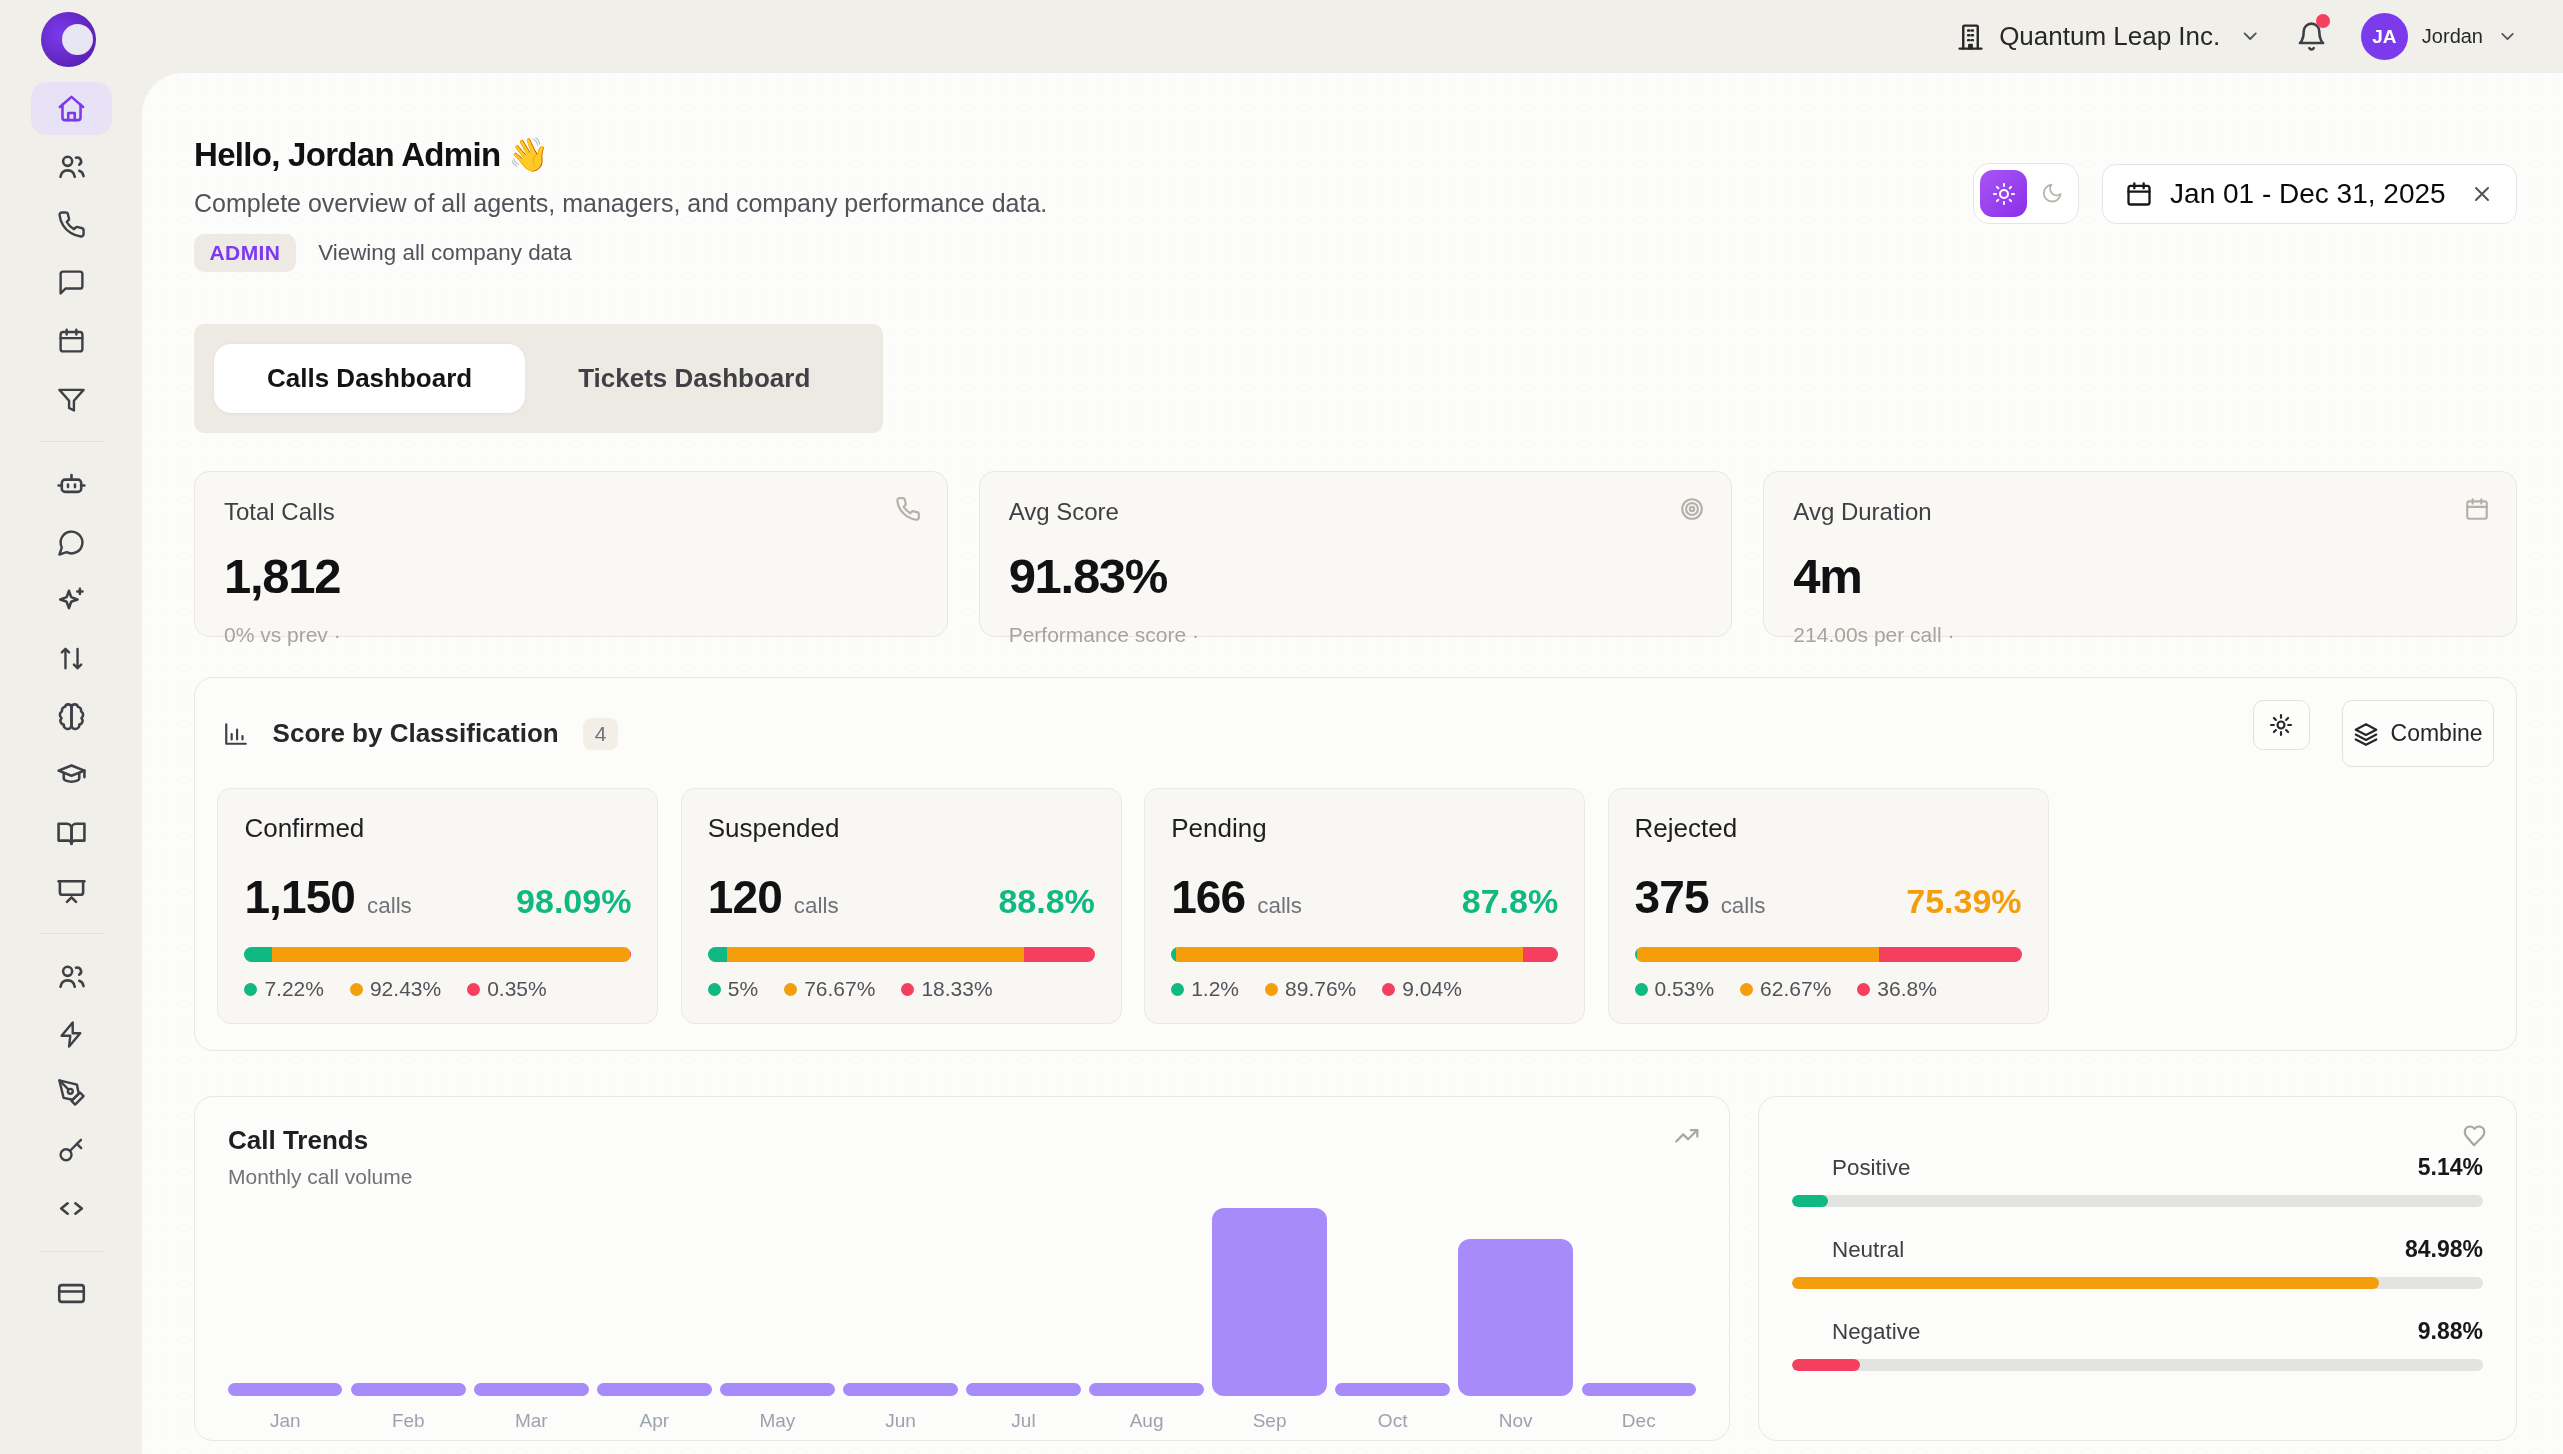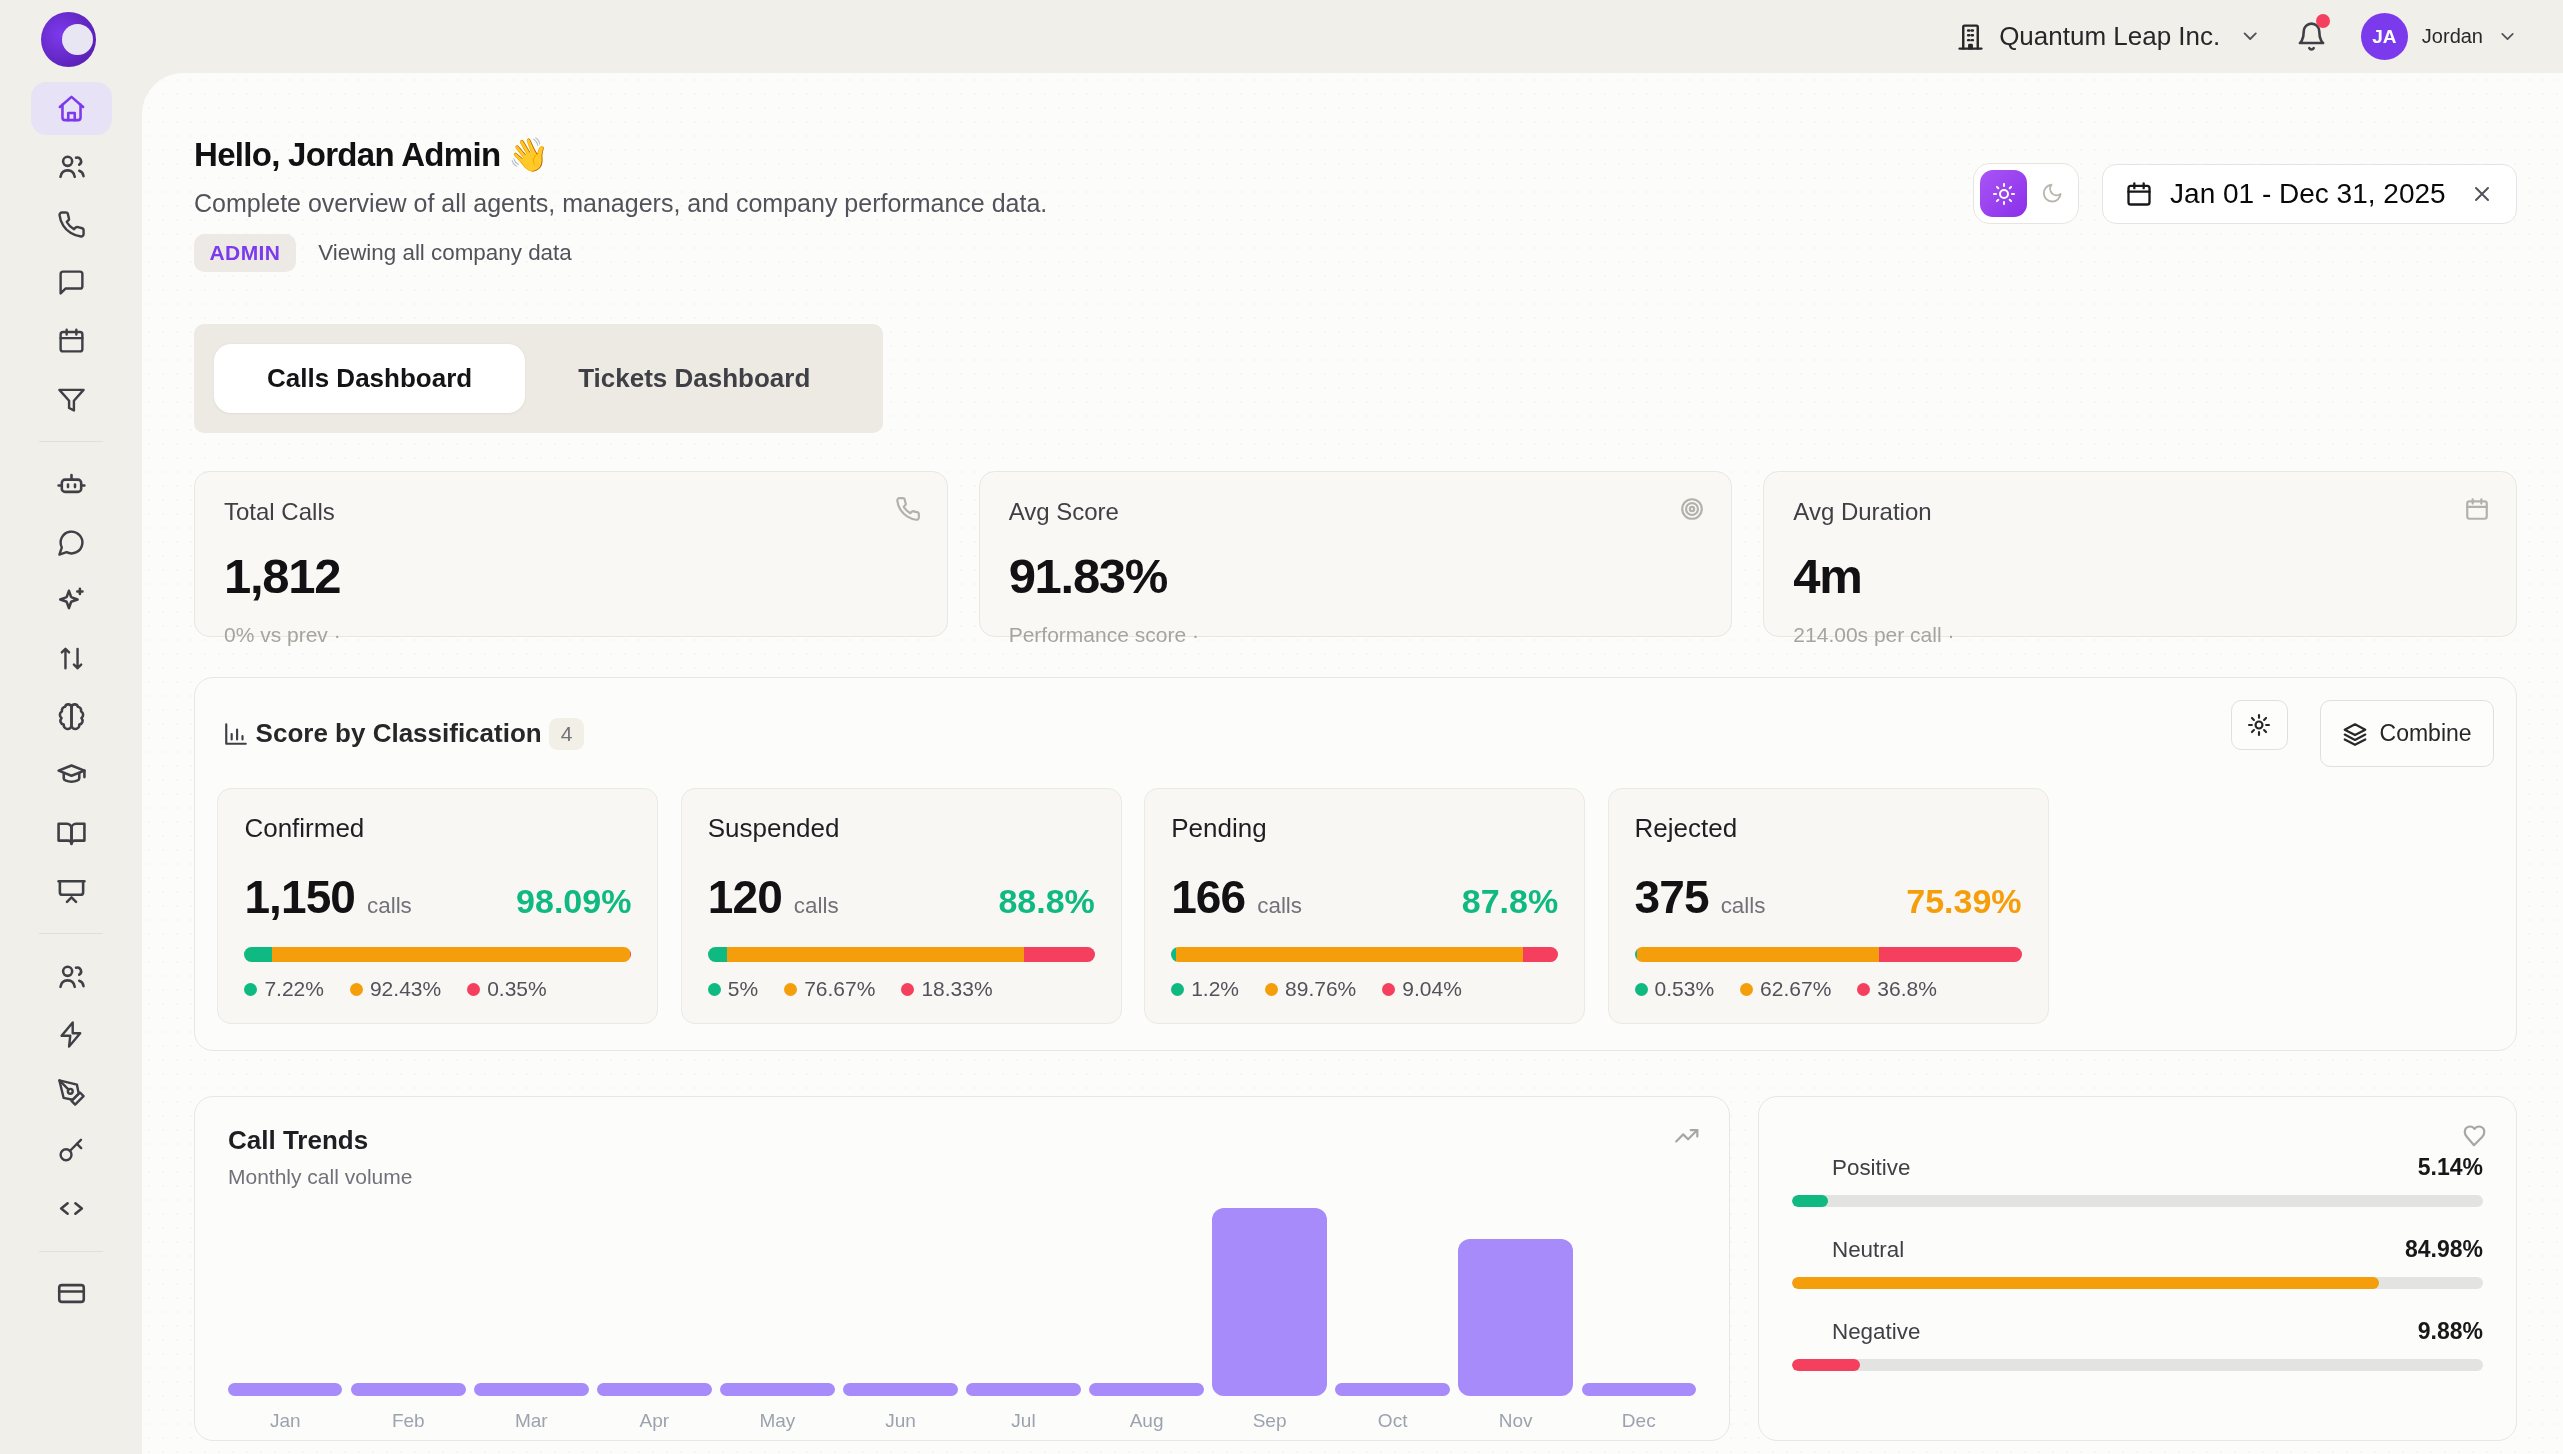--- a/index.html
+++ b/index.html
@@ -73,28 +73,28 @@
     border-radius:15.5px; padding:26px 29px; height:166px; }
   .stat-title { font-size:24px; color:#3f3f46; }
   .stat-icon { position:absolute; right:26px; top:24px; color:#b3b1aa; }
   .stat-value { margin-top:22.4px; font-size:49px; font-weight:700; letter-spacing:-1.3px; color:#121214; }
   .stat-note { margin-top:19px; font-size:21px; color:#a6a49d; }
 
   
   .class-panel { margin-top:40px; background:#fcfcfa; border:0.9px solid #e8e7e1; border-radius:19px;
     padding:22.4px 22.4px 26px; }
   .class-header { display:flex; align-items:center; }
-  .class-title-wrap { display:flex; align-items:center; gap:7px; padding-left:5.2px; }
+  .class-title-wrap { display:flex; align-items:center; gap:24px; padding-left:5.2px; }
   .class-title { font-size:26px; font-weight:700; color:#27272a; }
   .class-count { background:#f1efe6; color:#71717a; font-size:21px; border-radius:8.6px; padding:4.3px 12px; }
   .class-actions { margin-left:auto; display:flex; gap:12px; }
   .icon-btn { background:#fdfdfc; border:0.9px solid #e1e0da; border-radius:10.3px; width:57px; height:50px;
     display:flex; align-items:center; justify-content:center; color:#27272a; cursor:pointer; }
   .combine-btn { background:#fdfdfc; border:0.9px solid #e1e0da; border-radius:10.3px; height:67px;
-    display:flex; align-items:center; gap:12px; padding:0 21px; font-size:23px; color:#27272a; cursor:pointer;margin-left:20px; }
+    display:flex; align-items:center; gap:12px; padding:0 10px; font-size:23px; color:#27272a; cursor:pointer;margin-left:20px; }
 
   .class-cards { margin-top:21px; display:flex; gap:22.4px; }
   .class-card { width:441px; background:#f8f7f4; border:0.9px solid #eae9e3; border-radius:14px;
     padding:24px 26px 22.4px; }
   .class-name { font-size:26px; color:#1f1f23; font-weight:400; }
   .class-mid { margin-top:26px; display:flex; align-items:baseline; }
   .class-calls { font-size:46px; font-weight:700; letter-spacing:-0.9px; color:#121214; }
   .class-calls-suffix { font-size:22.4px; color:#71717a; margin-left:12px; }
   .score { margin-left:auto; font-size:34px; font-weight:700; }
   .class-bar { margin-top:22.4px; height:14.7px; border-radius:7.8px; overflow:hidden; display:flex; background:#ececec; }

